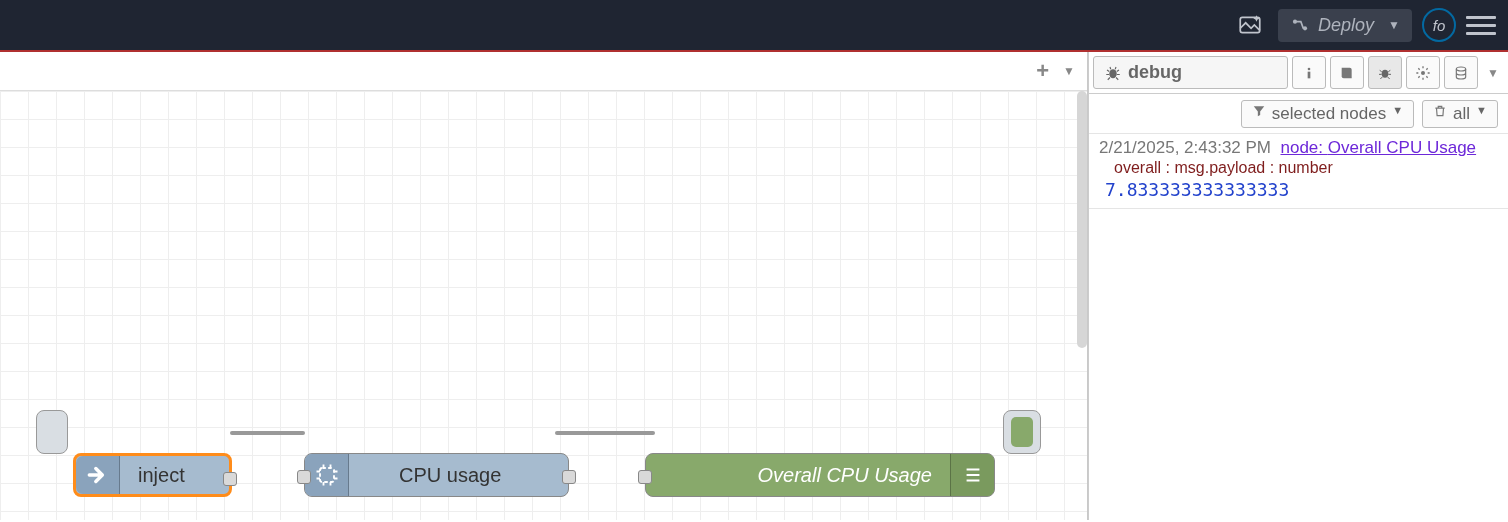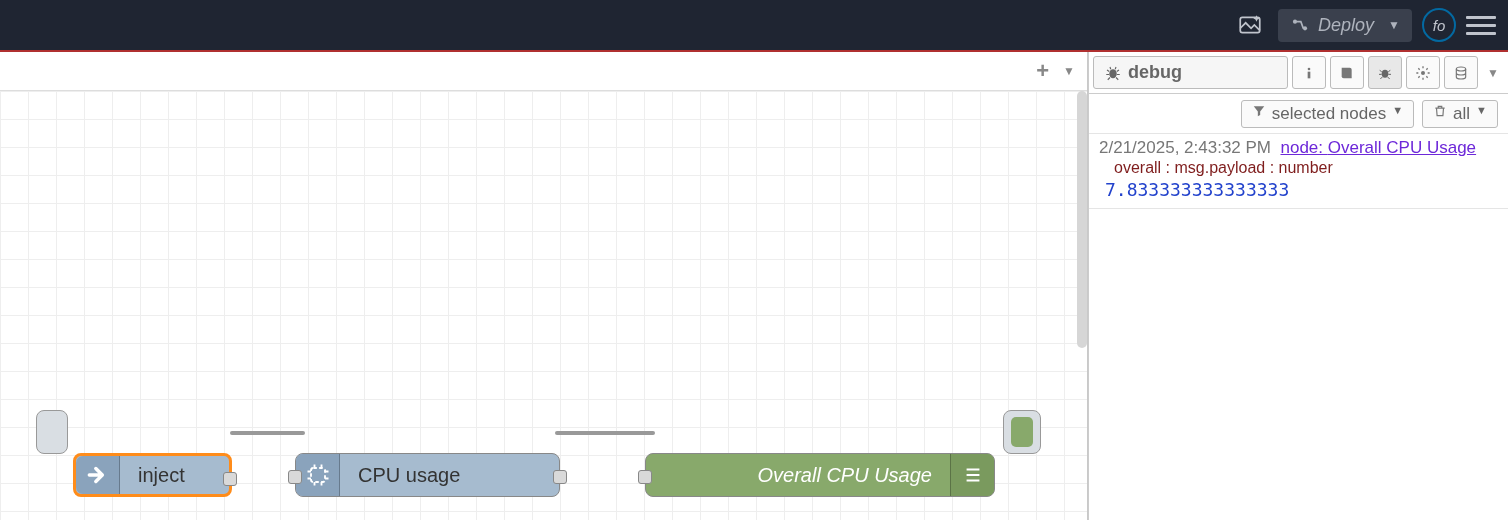--- a/index.html
+++ b/index.html
@@ -153,22 +153,23 @@
     width: 32px; height: 44px;
     background: #d9dee3;
     border: 1px solid #999;
     border-radius: 8px;
     z-index: 1;
     cursor: pointer;
   }
 
   
   .node-cpu {
-    left: 295px; width: 265px;
+    left: 304px; width: 265px;
     background: #a6bbcf;
+    gap: 32px;
   }
   .node-cpu .icon-box { background: #8aa3bc; }
 
   
   .node-debug {
     left: 645px; width: 350px;
     background: #88a96b;
     color: #fff;
   }
   .node-debug .label { font-style: italic; text-align: right; color: #fff; }

